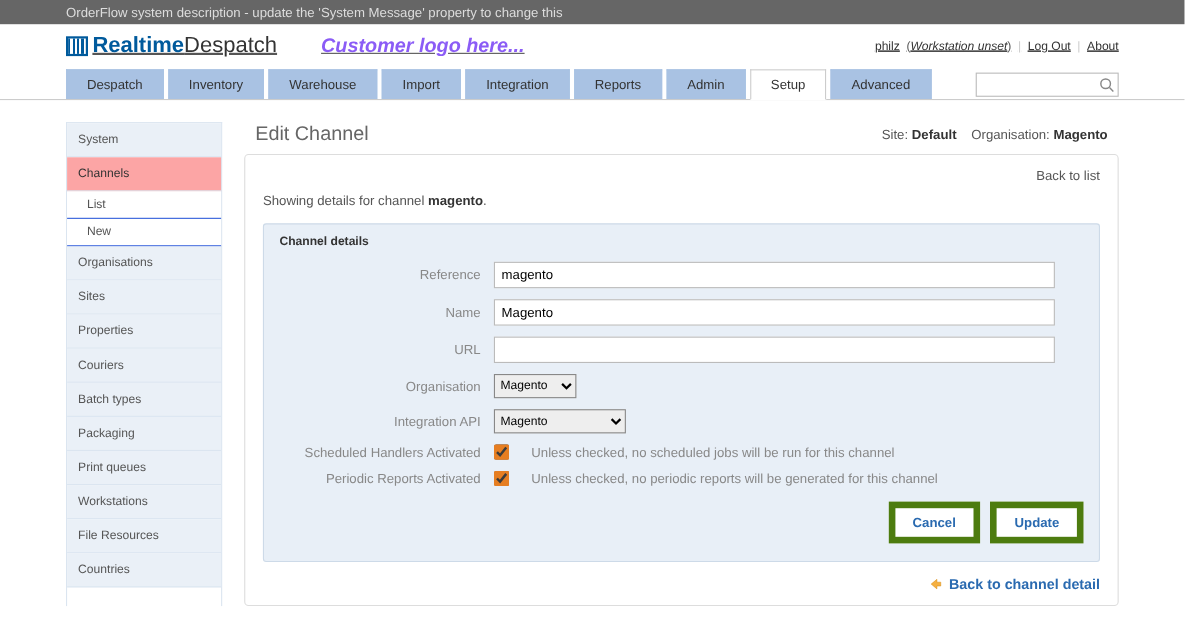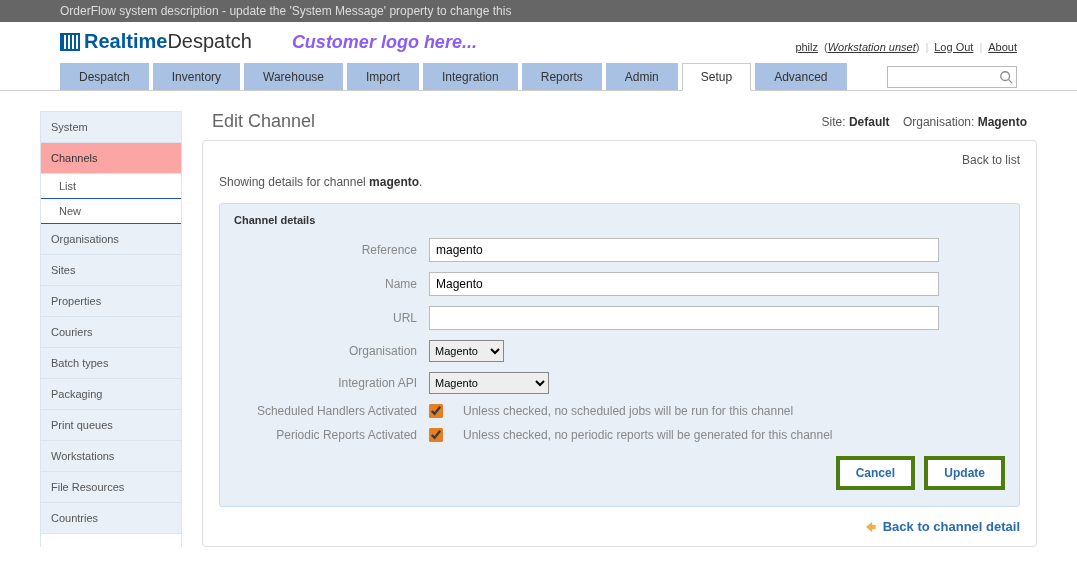--- a/index.html
+++ b/index.html
@@ -1,40 +1,40 @@
 <!DOCTYPE html>
 <html><head>
   <meta charset="utf-8">
   <style>
     * { margin: 0; padding: 0; box-sizing: border-box; }
     body { font-family: Verdana, Arial, sans-serif; font-size: 12px; color: #555; background: #fff; }
     
     .system-bar { background: #666; color: #ddd; padding: 4px 60px; font-size: 12px; }
     
-    .header { display: flex; align-items: flex-end; padding: 8px 60px 0; }
+    .header { display: flex; align-items: center; padding: 8px 60px 0; text-decoration: underline; }
     .logo-area { display: flex; align-items: center; gap: 4px; }
     .logo-icon { width: 20px; height: 18px; background: #fff; border: 2px solid #005a9c; display: inline-flex; }
     .logo-icon::before { content: ''; width: 100%; background: repeating-linear-gradient(90deg, #005a9c 0 2px, transparent 2px 4px); }
     .logo-text { font-size: 20px; font-weight: bold; }
     .logo-text .realtime { color: #005a9c; }
     .logo-text .despatch { color: #333; font-weight: normal; }
     .customer-logo { margin-left: 40px; font-size: 18px; font-weight: bold; color: #8b5cf6; font-style: italic; }
     .header-right { margin-left: auto; display: flex; align-items: center; gap: 6px; font-size: 11px; }
     .header-right a { color: #333; text-decoration: underline; }
     .workstation { font-style: italic; }
     .sep { color: #ccc; }
     
     .top-nav { display: flex; gap: 4px; padding: 10px 60px 0; border-bottom: 1px solid #ccc; align-items: center; }
     .tab { background: #a9c2e3; color: #333; padding: 6px 18px; font-size: 12px; cursor: pointer; border: 1px solid #a9c2e3; border-bottom: none; }
     .tab.active { background: #fff; border: 1px solid #ccc; border-bottom: 1px solid #fff; margin-bottom: -1px; }
     .search-wrap { margin-left: auto; position: relative; }
     .search-input { width: 130px; height: 22px; border: 1px solid #bbb; padding: 2px 22px 2px 4px; font-size: 11px; }
     .search-icon { position: absolute; right: 4px; top: 4px; width: 14px; height: 14px; color: #888; }
     
-    .main { display: flex; padding: 20px 40px; gap: 20px; }
+    .main { display: flex; padding: 20px 60px; gap: 20px; }
     .sidebar { width: 142px; flex-shrink: 0; border: 1px solid #dbe5f0; border-bottom: none; }
     .side-item { background: #eaf0f7; padding: 9px 10px; border-bottom: 1px solid #dbe5f0; color: #555; cursor: pointer; font-size: 11px; }
     .side-item.selected { background: #fca5a5; color: #333; }
     .side-sub { background: #fff; padding: 6px 10px 6px 18px; border-bottom: 1px solid #1d4ed8; color: #555; cursor: pointer; font-size: 11px; }
     
     .content { flex: 1; }
     .content-header { display: flex; align-items: center; padding: 0 10px 8px; gap: 26px; }
     .page-title { font-size: 18px; color: #666; font-weight: normal; }
     .ch-right { margin-left: auto; font-size: 12px; color: #555; }
     .ch-right .bold { font-weight: bold; color: #333; }
@@ -49,21 +49,21 @@
     .form-row { display: flex; align-items: center; margin-bottom: 10px; }
     .form-label { width: 195px; text-align: right; padding-right: 12px; color: #888; font-size: 12px; }
     .form-field { flex: 1; }
     .txt { width: 100%; max-width: 510px; height: 24px; border: 1px solid #bbb; padding: 2px 6px; font-size: 12px; background: #fff; }
     .sel { height: 22px; border: 1px solid #888; background: #eee; font-size: 11px; padding: 1px; }
     .sel.small { width: 75px; }
     .sel.med { width: 120px; }
     .chk { width: 14px; height: 14px; accent-color: #e67e22; }
     .hint { color: #888; font-size: 12px; margin-left: 20px; }
     .btn-row { text-align: right; margin-top: 14px; }
-    .btn { display: inline-block; border: 4px solid #4d7c0f; background: #fff; color: #2a6ab0; padding: 6px 16px; font-size: 12px; cursor: pointer; font-weight: bold; margin-left: 6px; }
+    .btn { display: inline-block; border: 6px solid #4d7c0f; background: #fff; color: #2a6ab0; padding: 6px 16px; font-size: 12px; cursor: pointer; font-weight: bold; margin-left: 6px; }
     
     .back-detail { text-align: right; margin-top: 12px; color: #2a6ab0; font-weight: bold; font-size: 13px; cursor: pointer; display: flex; justify-content: flex-end; align-items: center; gap: 6px; }
     .arrow-icon { width: 14px; height: 14px; }
   </style>
 </head>
 <body>
 
 <div class="system-bar">OrderFlow system description - update the 'System Message' property to change this</div>
 
 <div class="header">

